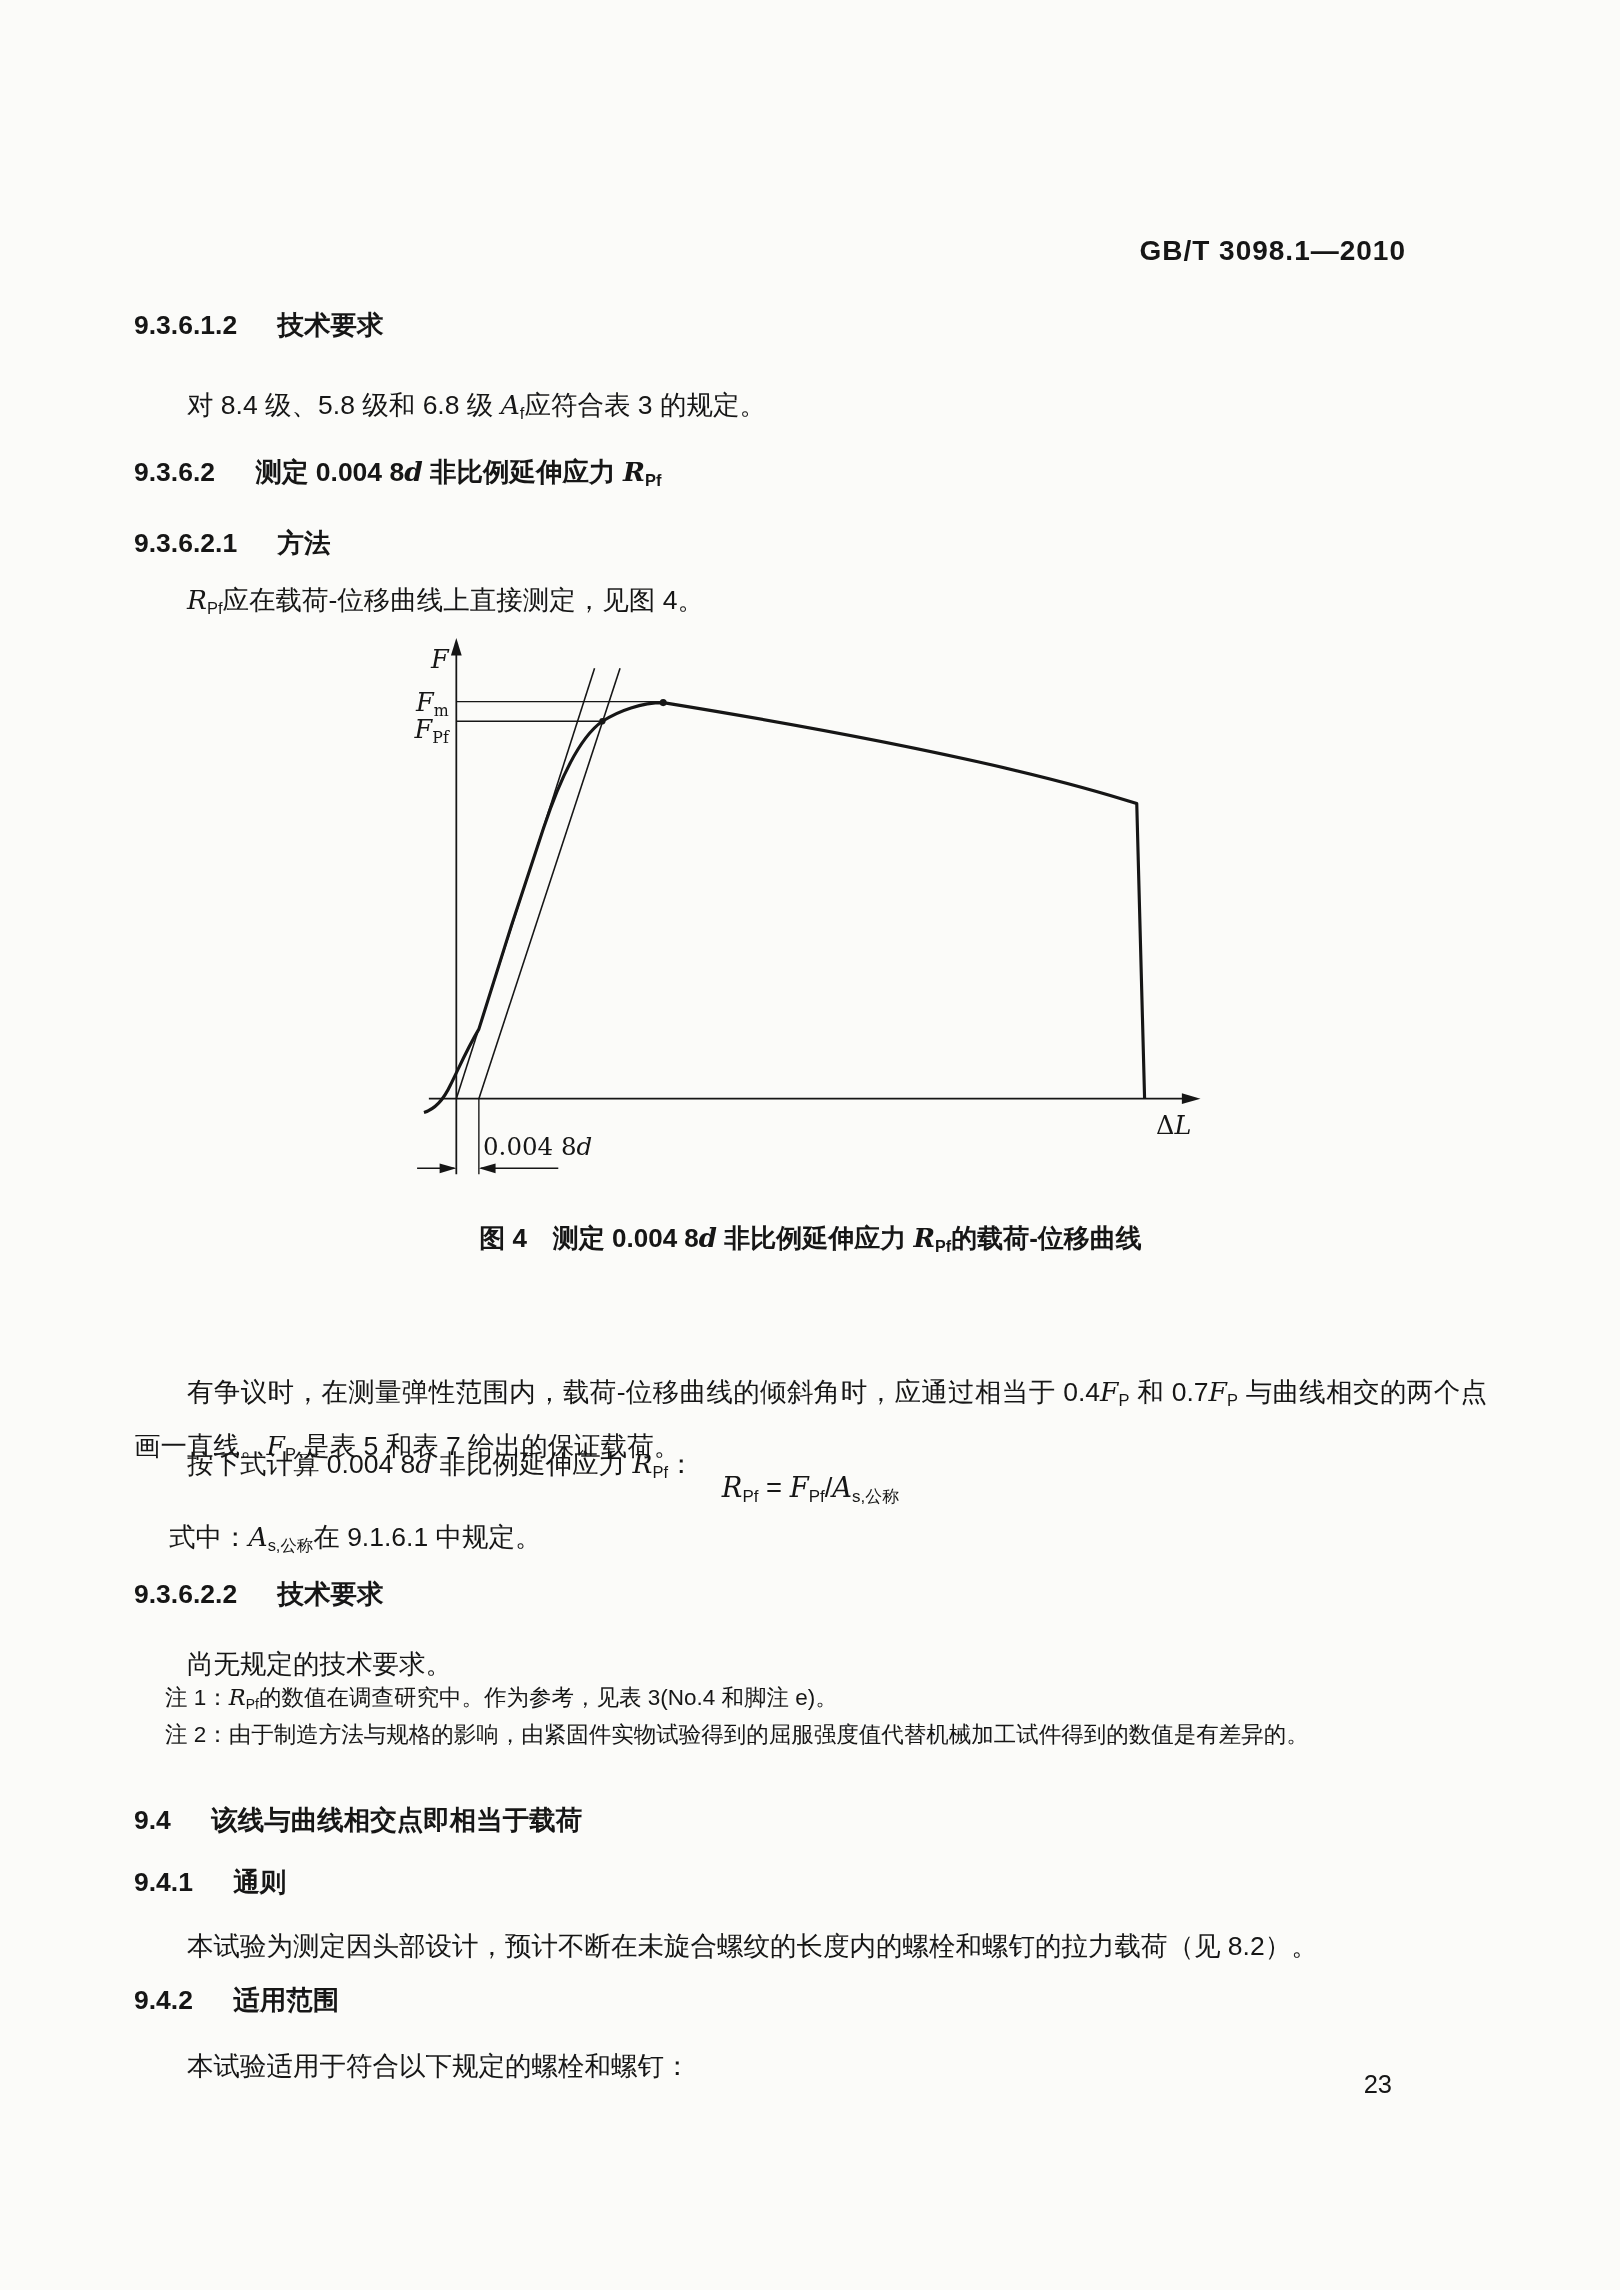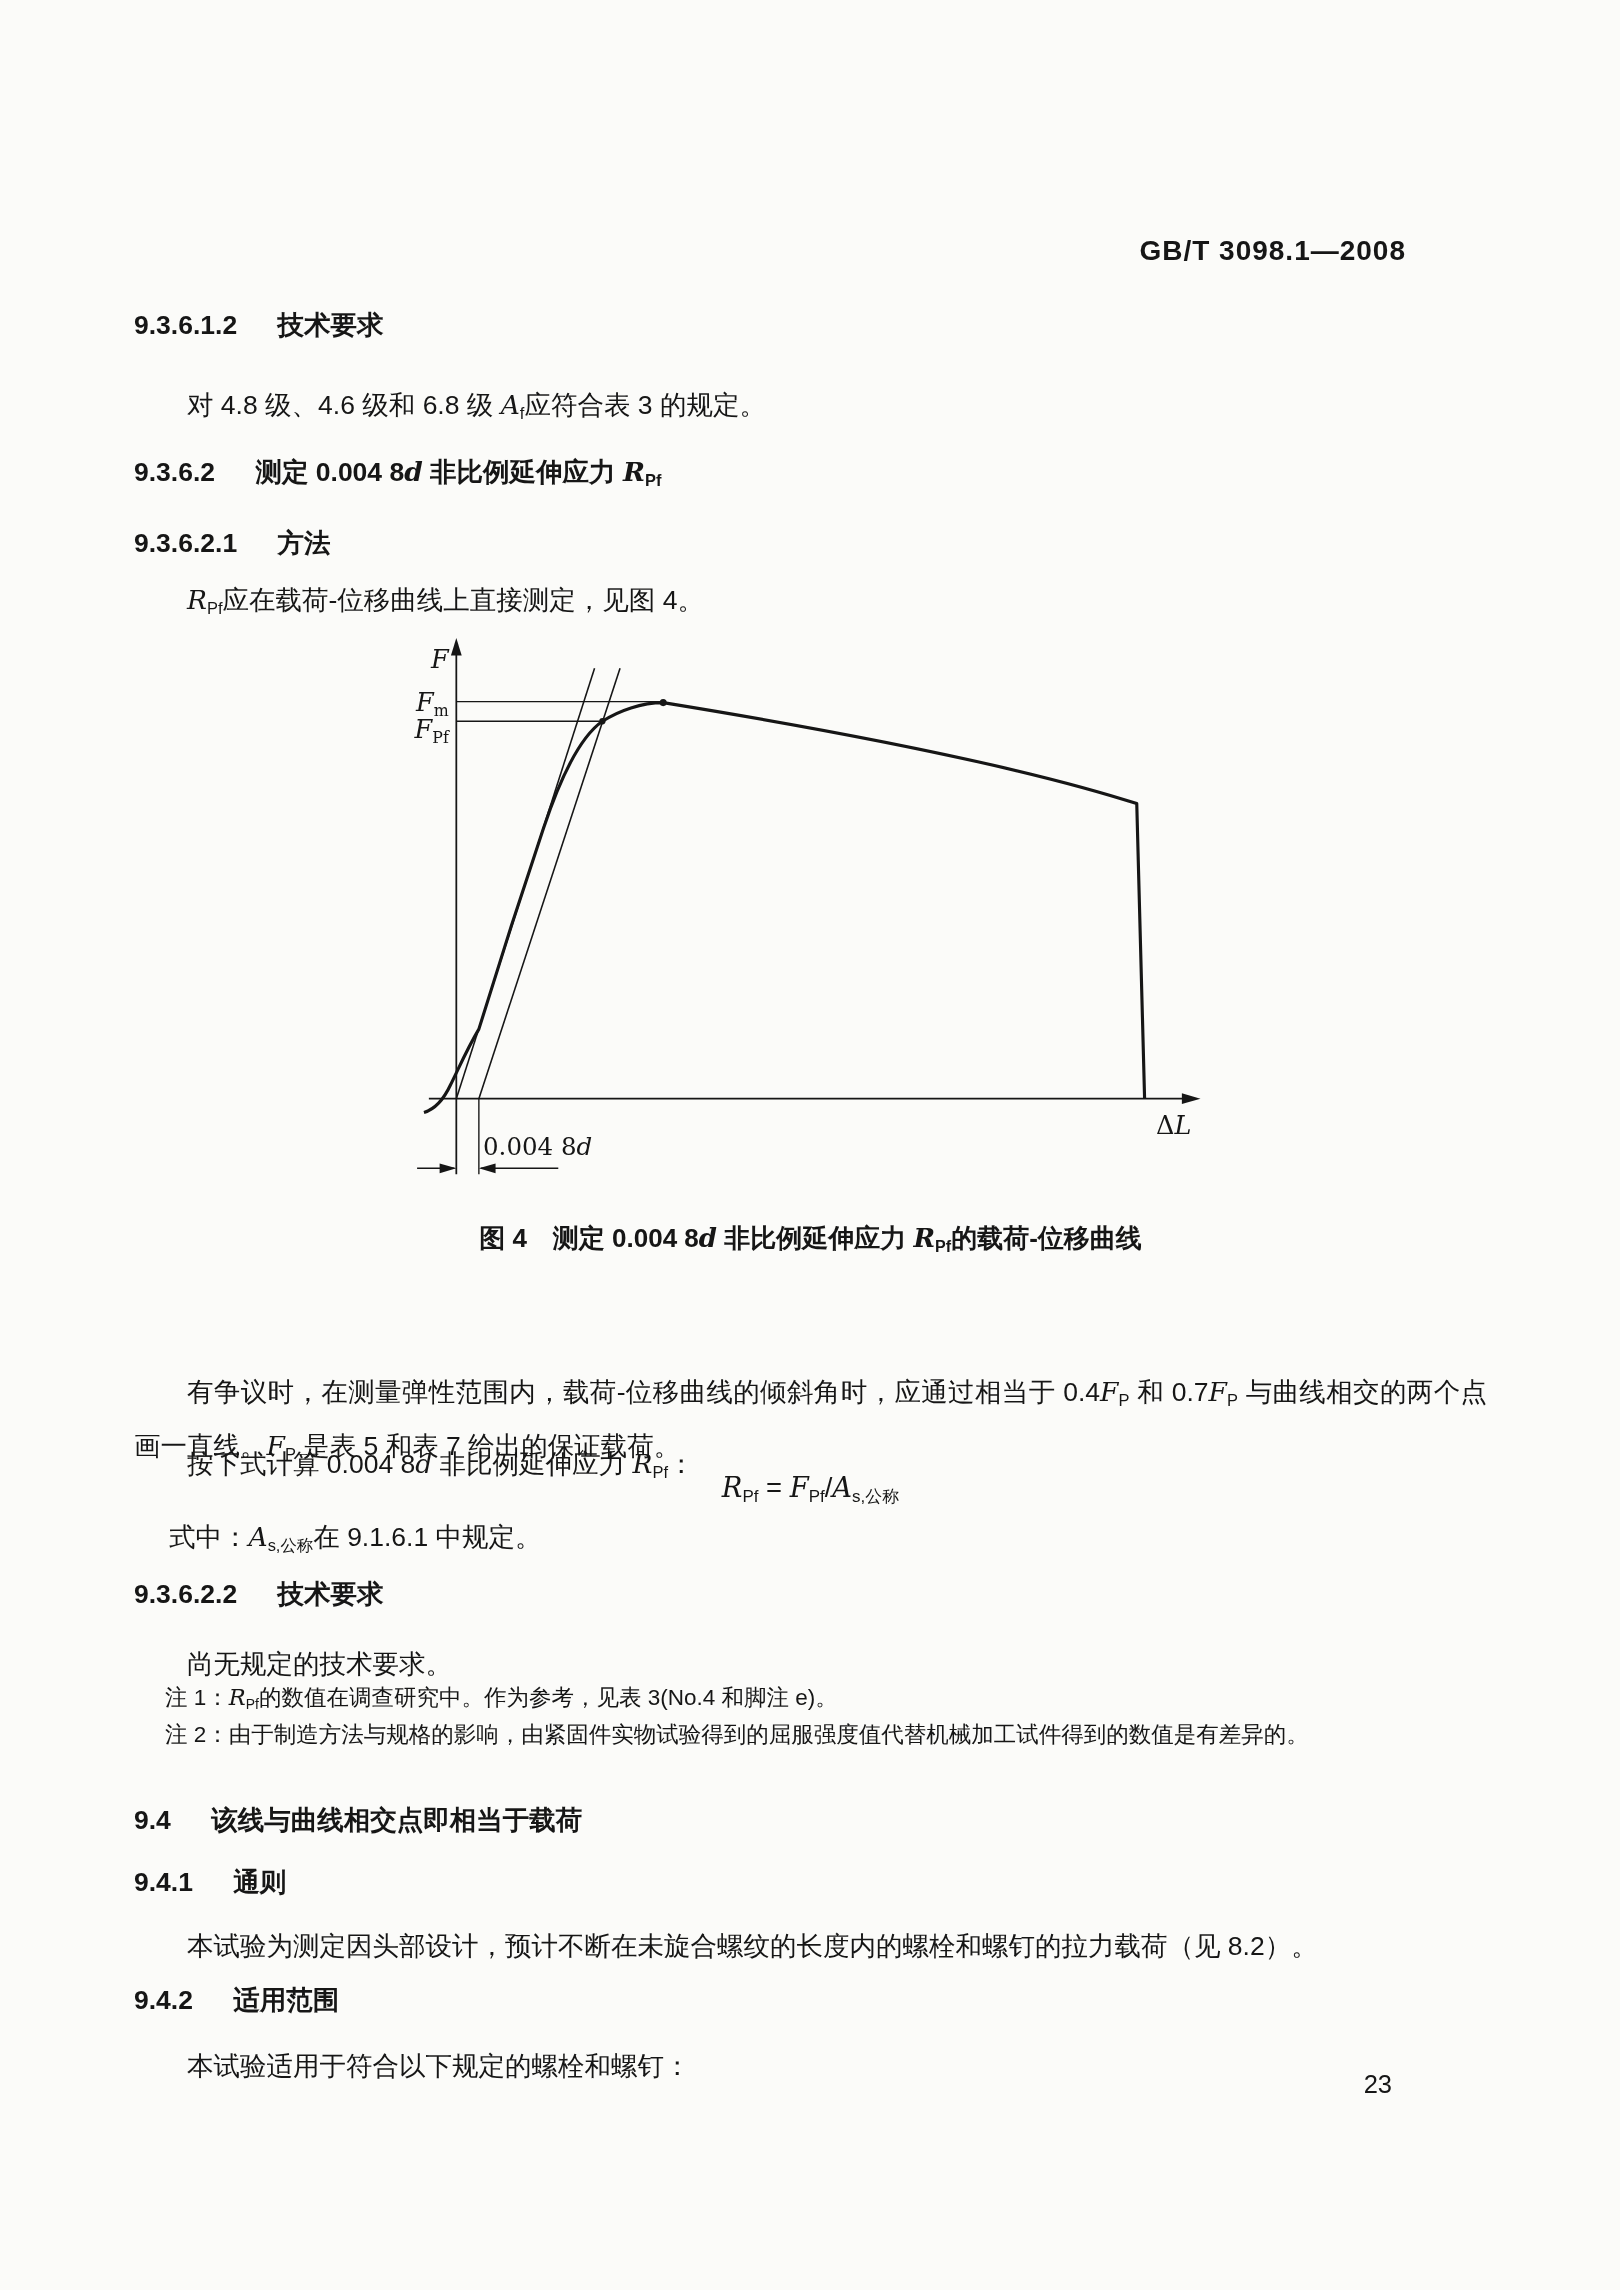--- a/index.html
+++ b/index.html
@@ -39,28 +39,28 @@
     font-family:"DejaVu Serif",serif;
     white-space:nowrap;
   }
   .lab-right{text-align:right;}
 </style>
 </head>
 <body>
 
 <div class="page">
 
-  <div class="abs hdr" style="top:235px;right:214px;">GB/T 3098.1—2008</div>
+  <div class="abs hdr" style="top:235px;right:214px;">GB/T 3098.1—2010</div>
 
   <div class="abs heading" style="top:307px;left:134px;">
     <span class="num">9.3.6.1.2</span>
     <span class="ttl">技术要求</span>
   </div>
 
-  <div class="abs para" style="top:382px;left:134px;"><span>对 4.8 级、4.6 级和 6.8 级 </span><span class="m-i">A</span><span class="m-sub">f</span><span>应符合表 3 的规定。</span></div>
+  <div class="abs para" style="top:382px;left:134px;"><span>对 8.4 级、5.8 级和 6.8 级 </span><span class="m-i">A</span><span class="m-sub">f</span><span>应符合表 3 的规定。</span></div>
 
   <div class="abs heading" style="top:454px;left:134px;">
     <span class="num">9.3.6.2</span>
     <span class="ttl"><span>测定 0.004 8</span><span class="m-i">d</span><span> 非比例延伸应力 </span><span class="m-i">R</span><span class="m-sub">Pf</span></span>
   </div>
 
   <div class="abs heading" style="top:525px;left:134px;">
     <span class="num">9.3.6.2.1</span>
     <span class="ttl">方法</span>
   </div>

